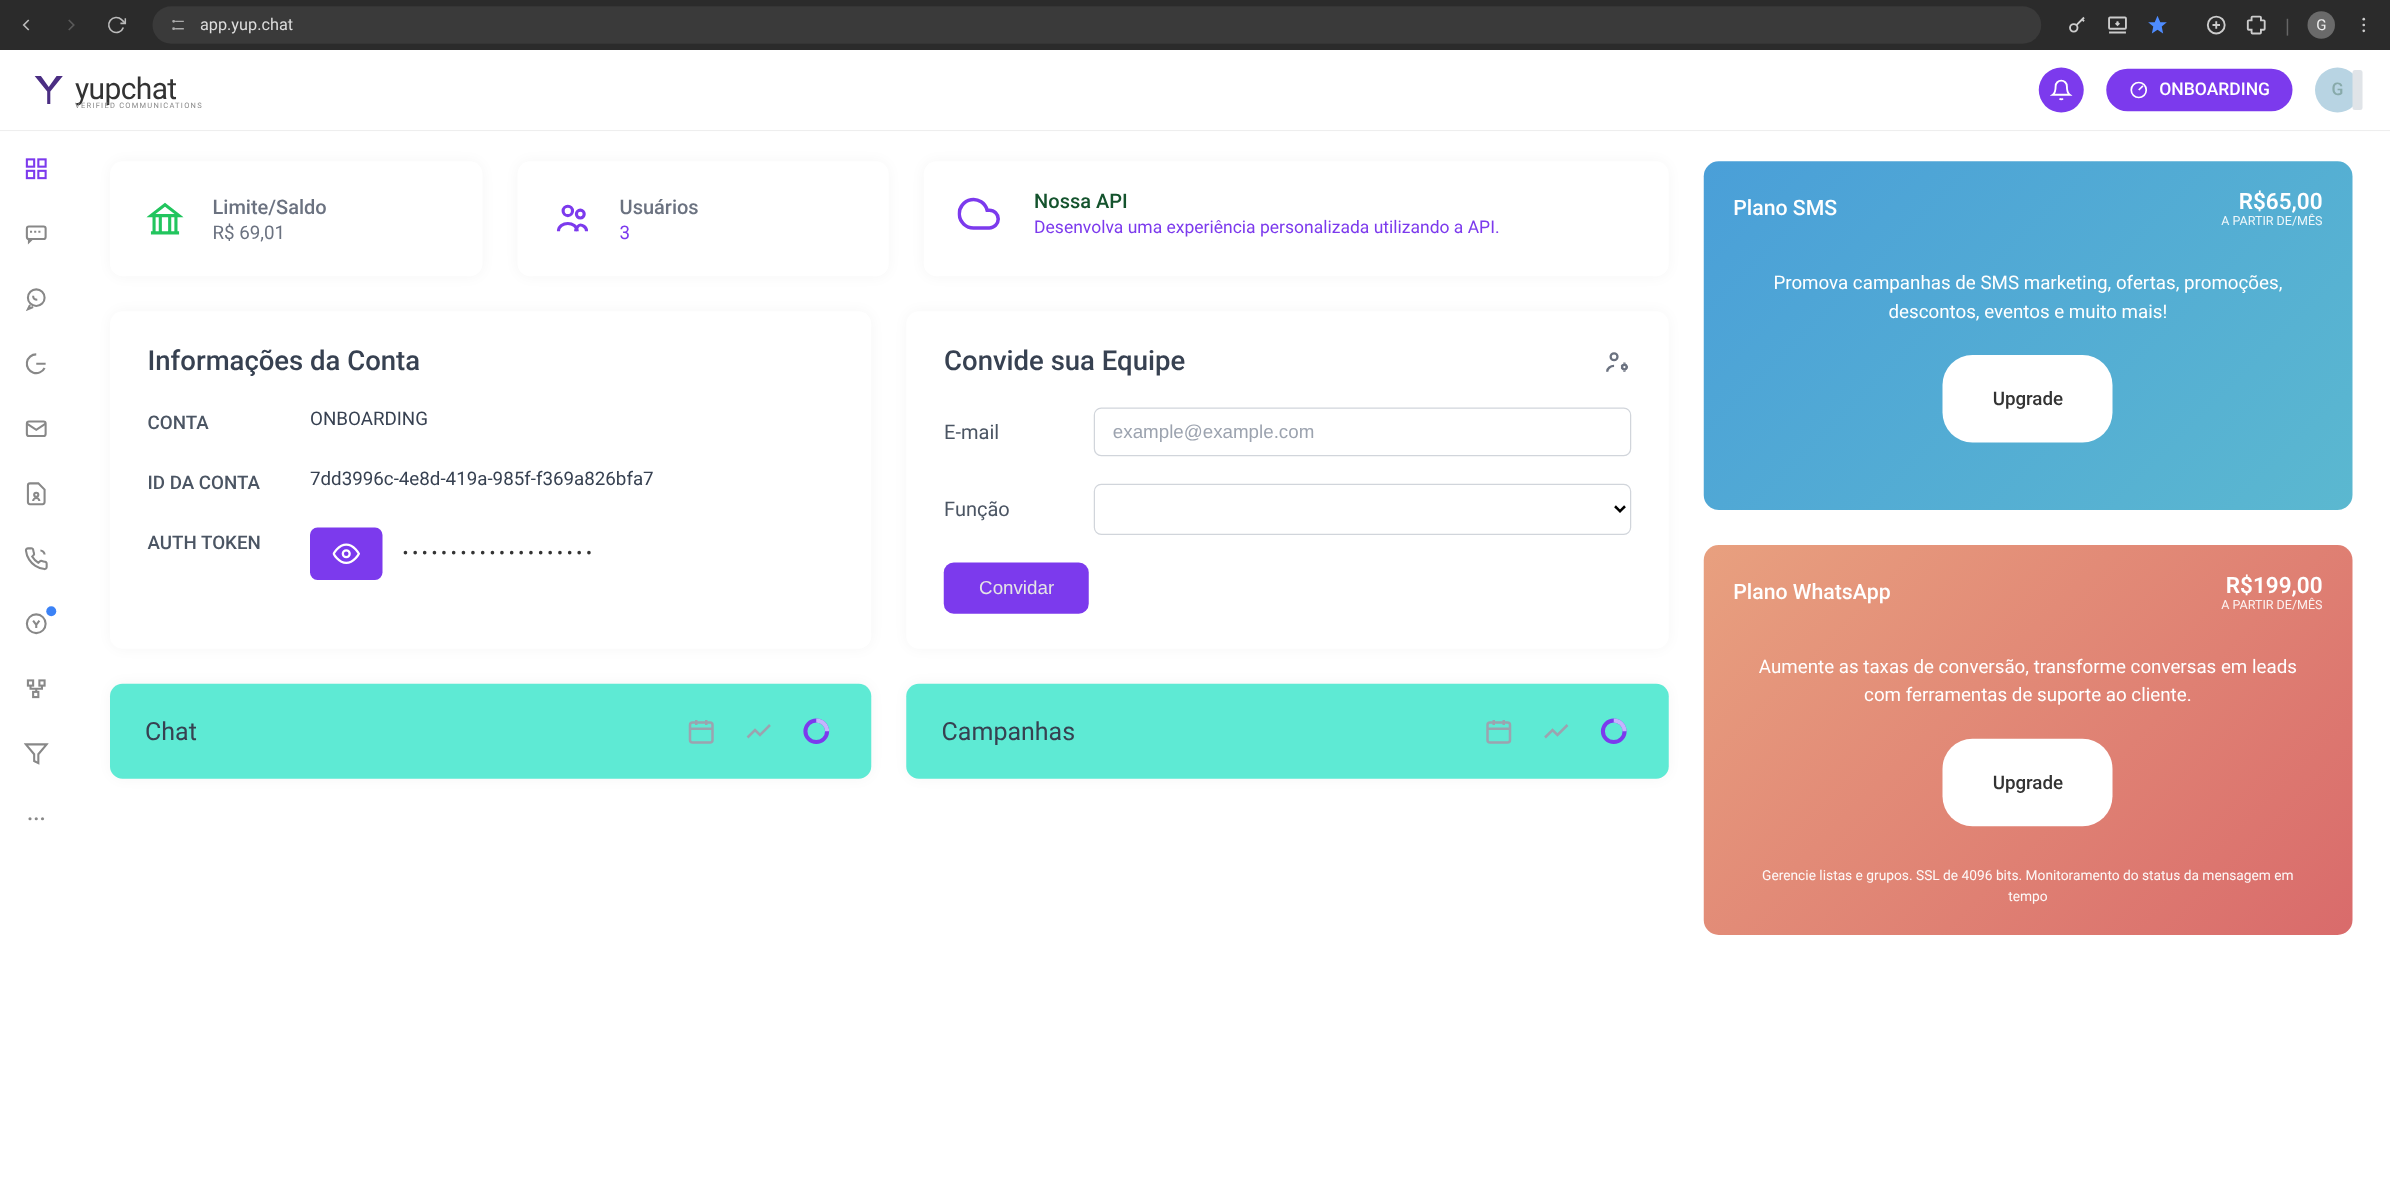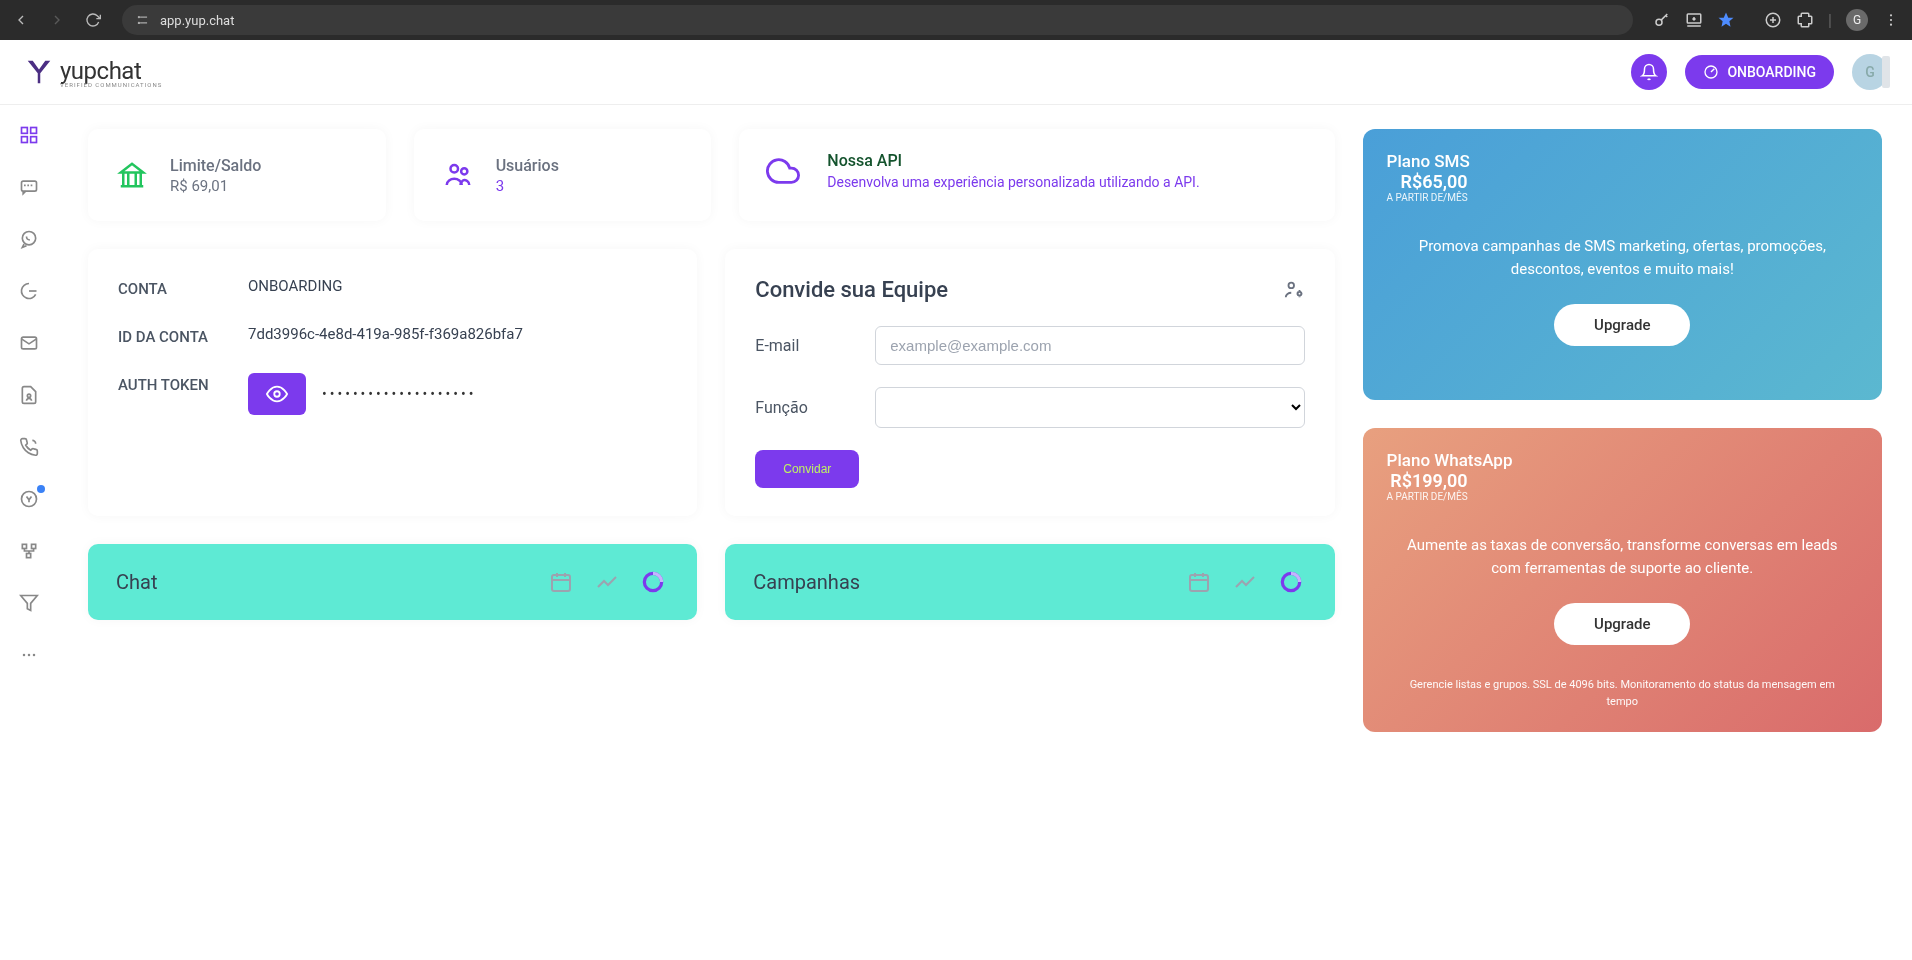--- a/index.html
+++ b/index.html
@@ -59,34 +59,34 @@
 .field-value { font-size: 15px; color: #374151; word-break: break-all; }
 .auth-row { display: flex; align-items: center; gap: 16px; }
 .eye-btn { background: #7c3aed; color: #fff; padding: 10px 18px; border-radius: 6px; display: flex; align-items: center; justify-content: center; }
 .dots { letter-spacing: 3px; font-size: 14px; color: #333; }
 
 .invite-row { display: flex; align-items: center; margin-bottom: 22px; }
 .invite-label { width: 120px; font-size: 16px; color: #4b5563; }
 .invite-input { flex: 1; border: 1px solid #d1d5db; border-radius: 6px; padding: 10px 14px; font-size: 15px; color: #374151; }
 .invite-input::placeholder { color: #9ca3af; }
 .invite-select { flex: 1; border: 1px solid #d1d5db; border-radius: 6px; padding: 10px 14px; font-size: 15px; background: #fff; }
-.invite-btn { background: #7c3aed; color: #bef264; padding: 12px 28px; border-radius: 8px; font-size: 12px; border: none; cursor: pointer; }
+.invite-btn { background: #7c3aed; color: #e5e5e5; padding: 12px 28px; border-radius: 8px; font-size: 15px; border: none; cursor: pointer; }
 
 
 .plans { display: flex; flex-direction: column; gap: 28px; }
 .plan-card { border-radius: 12px; padding: 22px 24px; color: #fff; text-align: center; }
 .plan-sms { background: linear-gradient(135deg, #4a9fd8, #5bb8d0); }
 .plan-wa { background: linear-gradient(135deg, #e8a07f, #d96b6b); }
-.plan-head { display: flex; justify-content: space-between; align-items: flex-start; margin-bottom: 32px; flex-direction: column; }
+.plan-head { display: flex; justify-content: space-between; align-items: center; margin-bottom: 32px; }
 .plan-name { font-size: 17px; font-weight: 500; text-align: left; }
 .plan-price { text-align: right; }
 .plan-price-val { font-size: 18px; font-weight: 600; }
 .plan-price-sub { font-size: 10px; opacity: 0.9; }
 .plan-desc { font-size: 15px; line-height: 1.5; margin-bottom: 24px; padding: 0 10px; }
-.upgrade-btn { background: #fff; color: #333; padding: 12px 40px; border-radius: 24px; font-size: 15px; font-weight: 500; display: inline-block; margin-bottom: 32px; }
+.upgrade-btn { background: #fff; color: #333; padding: 26px 40px; border-radius: 24px; font-size: 15px; font-weight: 500; display: inline-block; margin-bottom: 32px; }
 .plan-fine { font-size: 11px; opacity: 0.95; padding: 0 8px; line-height: 1.5; }
 
 
 .row3 { display: grid; grid-template-columns: 1fr 1fr; gap: 28px; margin-top: 28px; }
 .chart-panel { background: #5eead4; border-radius: 10px; padding: 22px 28px; box-shadow: 0 0 12px rgba(0,0,0,0.04); display: flex; justify-content: space-between; align-items: center; }
 .chart-title { font-size: 20px; color: #374151; }
 .chart-icons { display: flex; gap: 14px; align-items: center; }
 .chart-icon { width: 32px; height: 32px; display: flex; align-items: center; justify-content: center; color: #9ca3af; border-radius: 6px; }
 .chart-icon.active { color: #7c3aed; }
 .chart-icon.active svg { stroke: #7c3aed; }
@@ -319,20 +319,21 @@
             </div>
             <div>
               <div class="stat-label" style="color:#14532d;font-weight:500">Nossa API</div>
               <div class="api-desc">Desenvolva uma experiência personalizada utilizando a API.</div>
             </div>
           </div>
         </div>
 
         <div class="row2">
           <div class="panel">
+            <div class="panel-title">Informações da Conta</div>
             <div class="field-row">
               <div class="field-label">CONTA</div>
               <div class="field-value">ONBOARDING</div>
             </div>
             <div class="field-row">
               <div class="field-label">ID DA CONTA</div>
               <div class="field-value">7dd3996c-4e8d-419a-985f-f369a826bfa7</div>
             </div>
             <div class="field-row">
               <div class="field-label">AUTH TOKEN</div>

